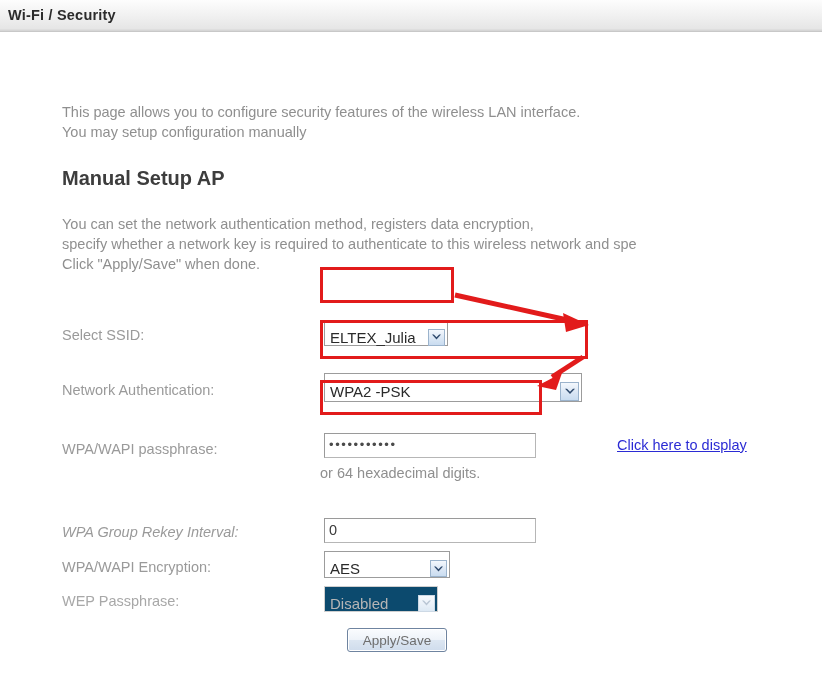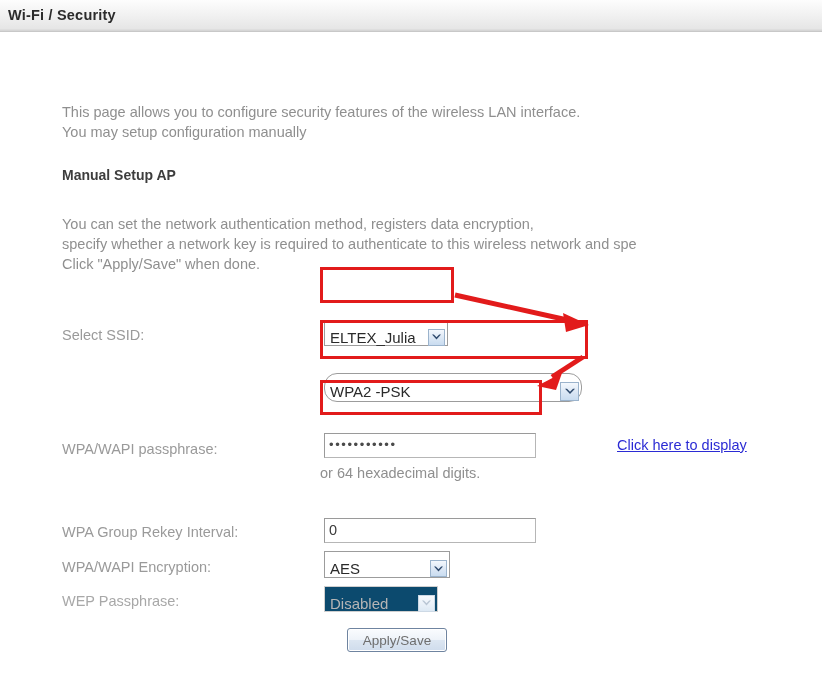--- a/index.html
+++ b/index.html
@@ -56,21 +56,21 @@
     line-height: 20px;
     white-space: nowrap;
   }
   .para.intro { top: 21px; }
   .para.detail { top: 133px; }
 
   .section-heading {
     position: absolute;
     left: 62px;
     top: 86px;
-    font-size: 14px;
+    font-size: 20px;
     font-weight: bold;
     color: #3d3d3d;
     white-space: nowrap;
   }
 
   
   .form-label {
     position: absolute;
     left: 62px;
     color: #9a9a9a;
@@ -228,38 +228,39 @@
   <div class="form-label" style="top:246px;">Select SSID:</div>
   <div class="ctl select-box" style="left:324px; top:239px; width:124px; height:26px;">
     <span class="select-text">ELTEX_Julia</span>
     <span class="select-arrow">
       <svg width="11" height="8" viewBox="0 0 11 8">
           <path d="M1 1.6 L5.5 6.4 L10 1.6 L8.2 1.6 L5.5 4.3 L2.8 1.6 Z" fill="#2f4a6d"></path>
         </svg>
     </span>
   </div>
 
-  <div class="ctl select-box" style="left:324px; top:292px; width:258px; height:29px;border-radius:13px;">
+  <div class="form-label" style="top:301px;">Network Authentication:</div>
+  <div class="ctl select-box" style="left:324px; top:292px; width:258px; height:29px;">
     <span class="select-text">WPA2 -PSK</span>
     <span class="select-arrow" style="width:19px;height:19px;flex:0 0 19px;">
       <svg width="12" height="9" viewBox="0 0 12 9">
           <path d="M1 1.8 L6 7 L11 1.8 L9 1.8 L6 4.8 L3 1.8 Z" fill="#2f4a6d"></path>
         </svg>
     </span>
   </div>
 
   <div class="form-label" style="top:360px;">WPA/WAPI passphrase:</div>
   <div class="ctl text-input pw-dots" style="left:324px; top:352px; width:212px; height:25px;">•••••••••••</div>
   <div class="link" style="top:356px;">Click here to display</div>
 
   <div class="hint" style="top:382px;">
     <div>or 64 hexadecimal digits.</div>
   </div>
 
-  <div class="form-label" style="top:443px;">WPA Group Rekey Interval:</div>
+  <div class="form-label" style="top:443px;font-style:italic;">WPA Group Rekey Interval:</div>
   <div class="ctl text-input" style="left:324px; top:437px; width:212px; height:25px;">0</div>
 
   <div class="form-label" style="top:478px;">WPA/WAPI Encryption:</div>
   <div class="ctl select-box" style="left:324px; top:470px; width:126px; height:27px;">
     <span class="select-text">AES</span>
     <span class="select-arrow">
       <svg width="11" height="8" viewBox="0 0 11 8">
           <path d="M1 1.6 L5.5 6.4 L10 1.6 L8.2 1.6 L5.5 4.3 L2.8 1.6 Z" fill="#2f4a6d"></path>
         </svg>
     </span>

